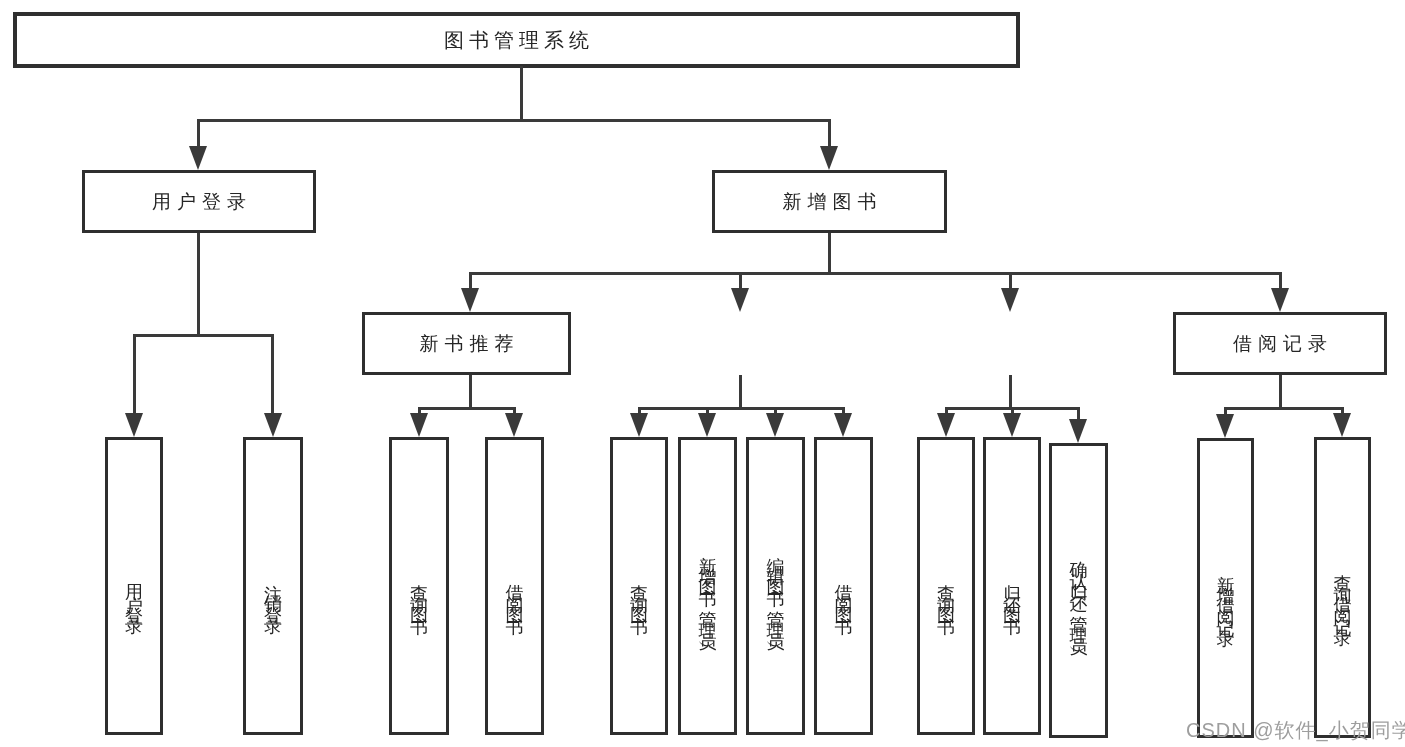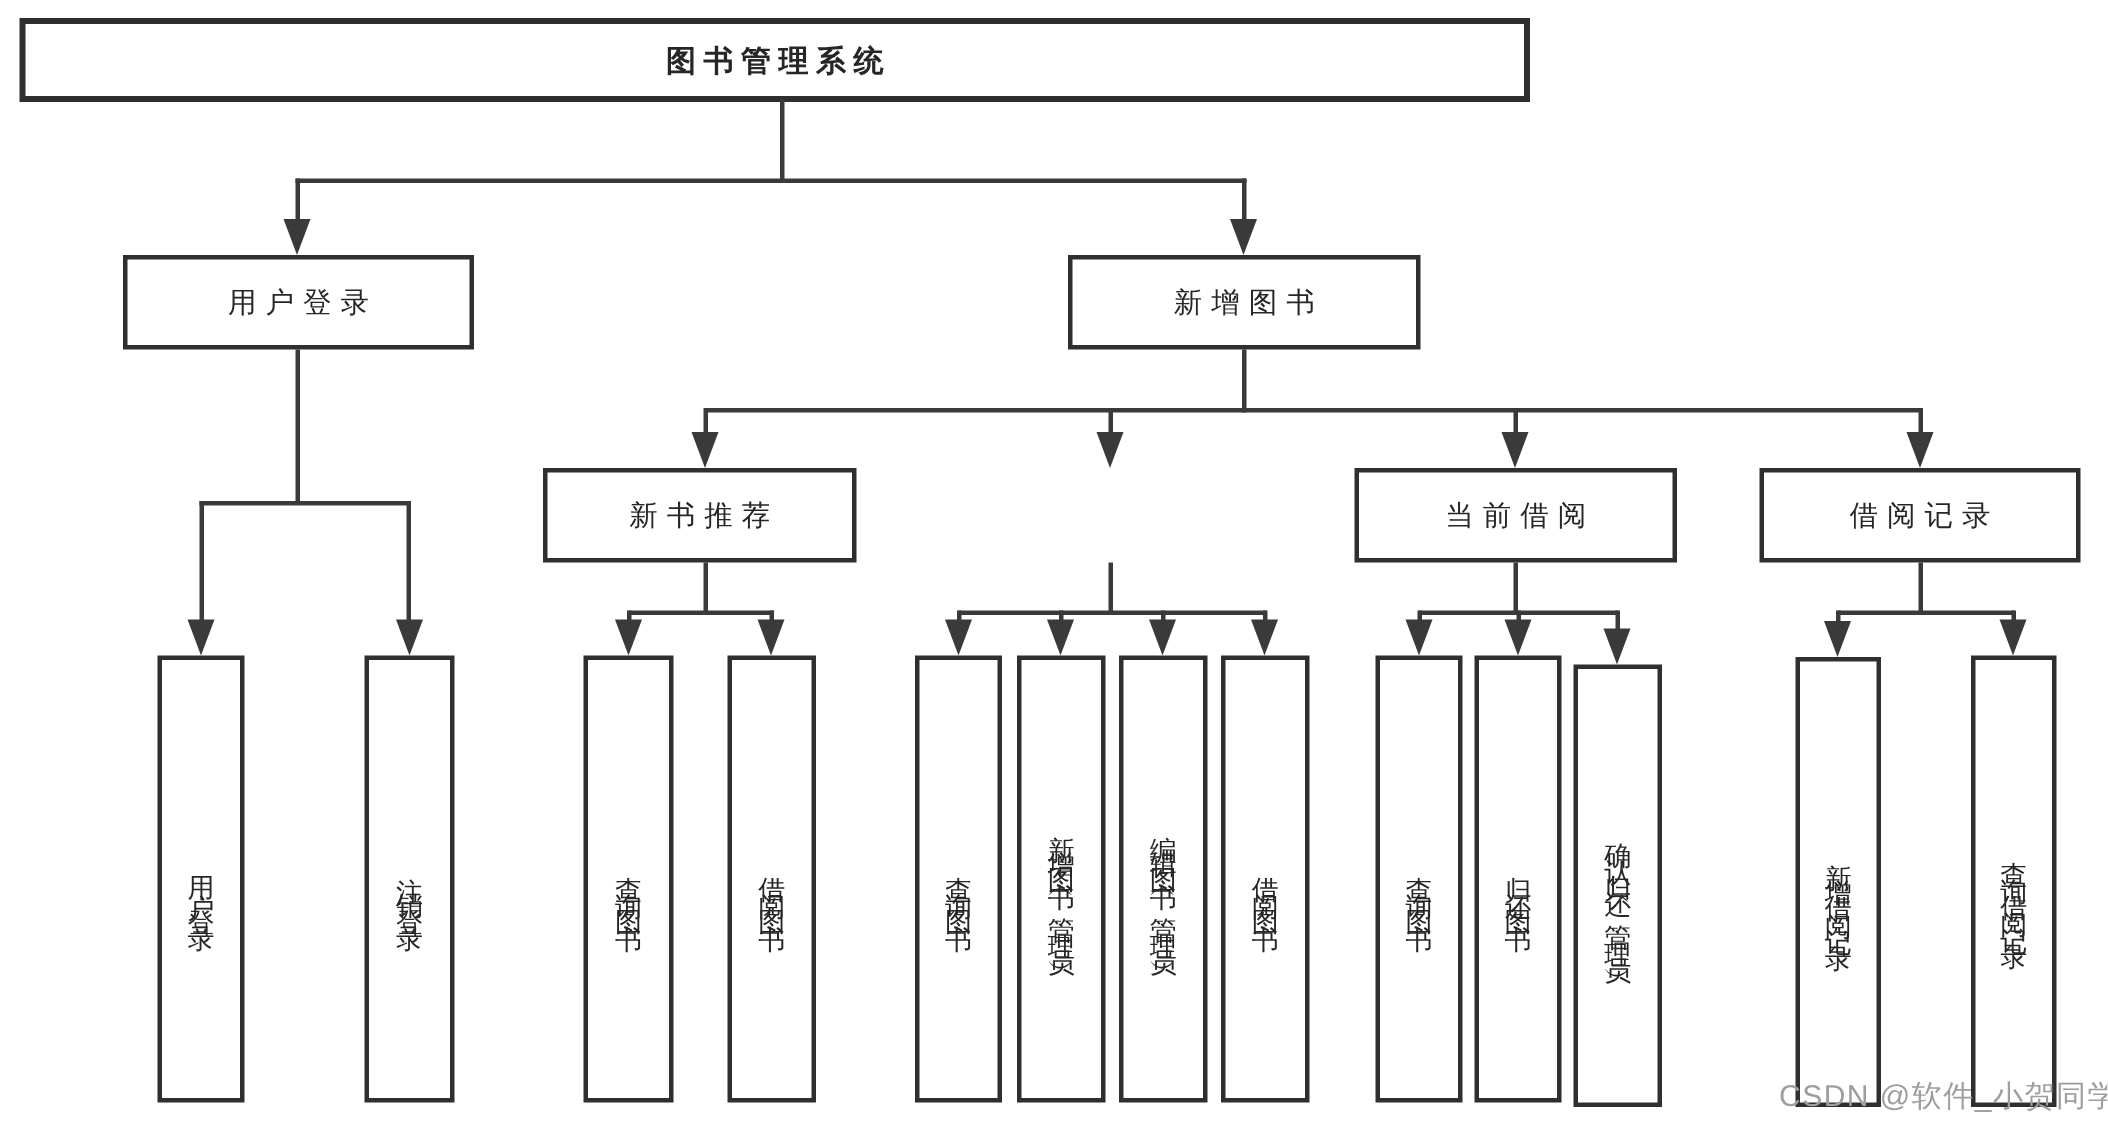--- a/index.html
+++ b/index.html
@@ -20,21 +20,21 @@
     justify-content:center;
   }
   .box.root{border-width:4px;}
   .hlabel{
     font-size:19px;
     letter-spacing:6px;
     padding-left:6px;   
     color:#262626;
     white-space:nowrap;
   }
-  .root .hlabel{font-size:20px;letter-spacing:5px;padding-left:5px;font-weight:bold;}
+  .root .hlabel{font-size:20px;letter-spacing:5px;padding-left:5px;}
   .vlabel{
     writing-mode:vertical-rl;
     text-orientation:mixed;
     font-size:18px;
     letter-spacing:11px;
     padding-top:11px;   
     color:#262626;
     white-space:nowrap;
     line-height:1;
   }
@@ -91,23 +91,20 @@
   <div class="arrow" style="left:461px;top:288px;"></div>
   <div class="vline" style="left:739px;top:272px;height:20px;"></div>
   <div class="arrow" style="left:731px;top:288px;"></div>
   <div class="vline" style="left:1009px;top:272px;height:20px;"></div>
   <div class="arrow" style="left:1001px;top:288px;"></div>
   <div class="vline" style="left:1279px;top:272px;height:20px;"></div>
   <div class="arrow" style="left:1271px;top:288px;"></div>
 
   <div class="box" style="left:362px;top:312px;width:209px;height:63px;">
     <span class="hlabel">新书推荐</span>
-  </div>
-  <div class="box" style="left:903px;top:312px;width:215px;height:63px;">
-    <span class="hlabel">当前借阅</span>
   </div>
   <div class="box" style="left:1173px;top:312px;width:214px;height:63px;">
     <span class="hlabel">借阅记录</span>
   </div>
 
   <div class="vline" style="left:469px;top:375px;height:34px;"></div>
   <div class="hline" style="left:419px;top:407px;width:97px;"></div>
   <div class="vline" style="left:418px;top:407px;height:10px;"></div>
   <div class="arrow" style="left:410px;top:413px;"></div>
   <div class="vline" style="left:513px;top:407px;height:10px;"></div>

